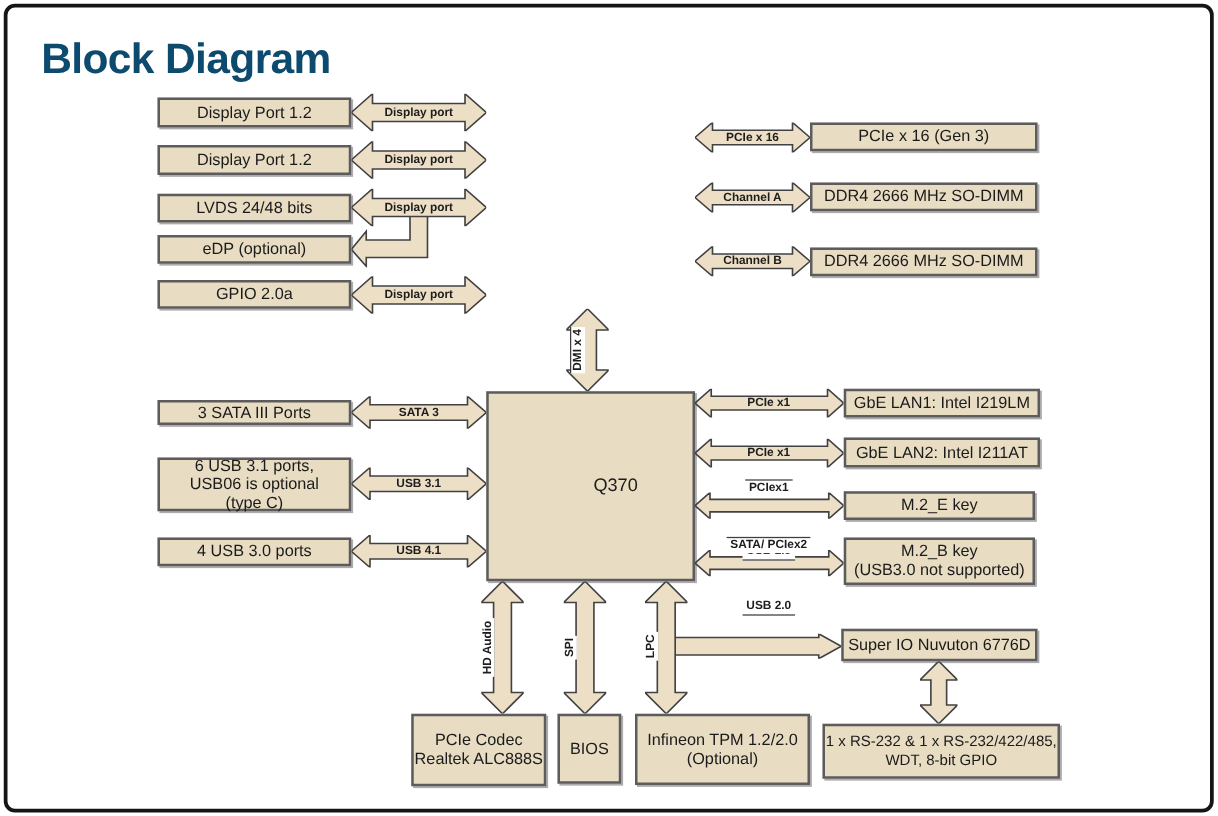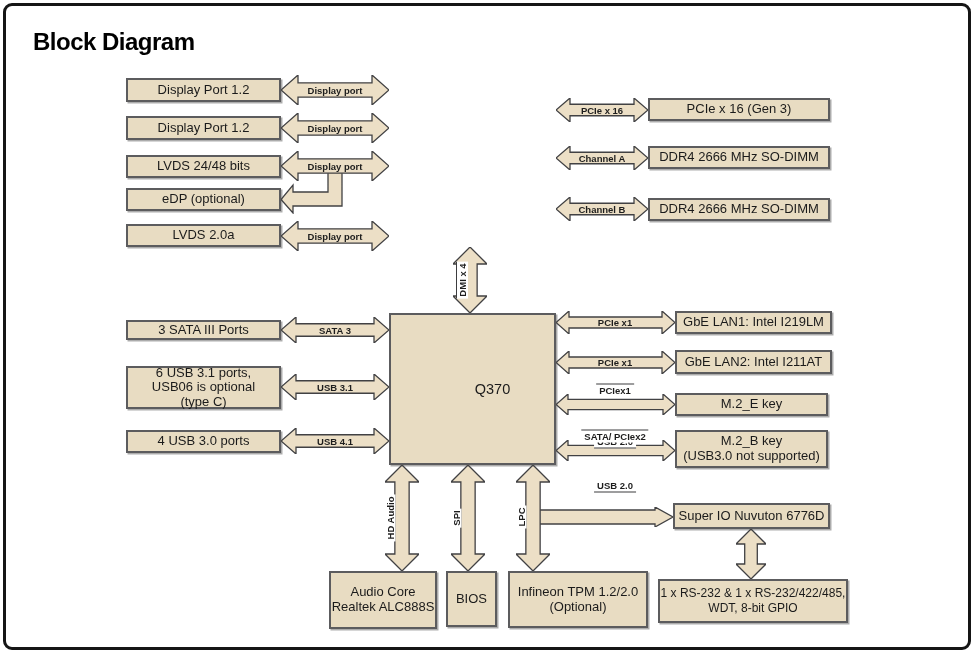--- a/index.html
+++ b/index.html
@@ -1,20 +1,20 @@
 <!DOCTYPE html>
 <html><head>
 <meta charset="utf-8">
 <style>
   html,body{margin:0;padding:0;background:#ffffff;width:974px;height:653px;overflow:hidden;
     font-family:"Liberation Sans","DejaVu Sans",sans-serif;}
   .stage{position:relative;width:974px;height:653px;background:#fff;}
   .page{position:absolute;inset:3px;border:3px solid #151515;border-radius:9px;background:#fff;}
-  .title{position:absolute;left:33px;top:28px;font-size:24px;font-weight:bold;
-    letter-spacing:-0.5px;color:#000000;}
+  .title{position:absolute;left:33px;top:28px;font-size:34px;font-weight:bold;
+    letter-spacing:-0.5px;color:#0c4a6e;}
   .box{position:absolute;background:#e8dcc2;border:2px solid #5c5c5e;
     box-shadow:1.5px 1.5px 0 rgba(70,70,70,.45);
     display:flex;align-items:center;justify-content:center;text-align:center;
     color:#1b1b1b;font-size:13px;line-height:1.12;white-space:pre-line;box-sizing:border-box;}
   .box.big{font-size:13.5px;line-height:1.3;}
   .box.pch{font-size:14.5px;padding-left:40px;}
   .box.sm{font-size:12px;line-height:1.25;}
   .arrow{position:absolute;}
   .arrow svg{display:block;}
   .al{position:absolute;transform:translate(-50%,-50%);font-size:9.5px;font-weight:bold;
@@ -157,36 +157,36 @@
   <span class="al tag bline" style="left:615px;top:463px">USB 2.0</span>
   <span class="rl tline" style="left:462px;top:280px">DMI x 4</span>
   <span class="rl" style="left:390px;top:518px">HD Audio</span>
   <span class="rl" style="left:456px;top:518px">SPI</span>
   <span class="rl" style="left:521px;top:517px">LPC</span>
 
   <div class="box" style="left:126px;top:78px;width:155px;height:24px">Display Port 1.2</div>
   <div class="box" style="left:126px;top:116px;width:155px;height:24px">Display Port 1.2</div>
   <div class="box" style="left:126px;top:155px;width:155px;height:23px">LVDS 24/48 bits</div>
   <div class="box" style="left:126px;top:188px;width:155px;height:23px">eDP (optional)</div>
-  <div class="box" style="left:126px;top:224px;width:155px;height:23px">LVDS 2.0a</div>
+  <div class="box" style="left:126px;top:224px;width:155px;height:23px">GPIO 2.0a</div>
   <div class="box" style="left:648px;top:98px;width:182px;height:23px">PCIe x 16 (Gen 3)</div>
   <div class="box" style="left:648px;top:146px;width:182px;height:23px">DDR4 2666 MHz SO-DIMM</div>
   <div class="box" style="left:648px;top:198px;width:182px;height:23px">DDR4 2666 MHz SO-DIMM</div>
   <div class="box" style="left:126px;top:320px;width:155px;height:20px">3 SATA III Ports</div>
   <div class="box" style="left:126px;top:366px;width:155px;height:43px">6 USB 3.1 ports,
 USB06 is optional
 (type C)</div>
   <div class="box" style="left:126px;top:430px;width:155px;height:23px">4 USB 3.0 ports</div>
   <div class="box pch" style="left:389px;top:313px;width:167px;height:152px">Q370</div>
   <div class="box" style="left:675px;top:311px;width:157px;height:23px">GbE LAN1: Intel I219LM</div>
   <div class="box" style="left:675px;top:350px;width:157px;height:24px">GbE LAN2: Intel I211AT</div>
   <div class="box" style="left:675px;top:393px;width:153px;height:23px">M.2_E key</div>
   <div class="box" style="left:675px;top:430px;width:153px;height:38px">M.2_B key
 (USB3.0 not supported)</div>
   <div class="box" style="left:673px;top:503px;width:157px;height:26px">Super IO Nuvuton 6776D</div>
-  <div class="box" style="left:329px;top:571px;width:108px;height:58px">Audio Core
+  <div class="box" style="left:329px;top:571px;width:108px;height:58px">PCIe Codec
 Realtek ALC888S</div>
   <div class="box" style="left:446px;top:571px;width:51px;height:56px">BIOS</div>
   <div class="box" style="left:508px;top:571px;width:140px;height:57px">Infineon TPM 1.2/2.0
 (Optional)</div>
   <div class="box sm" style="left:658px;top:579px;width:190px;height:44px">1 x RS-232 &amp; 1 x RS-232/422/485,
 WDT, 8-bit GPIO</div>
 </div>
 
 </body></html>

